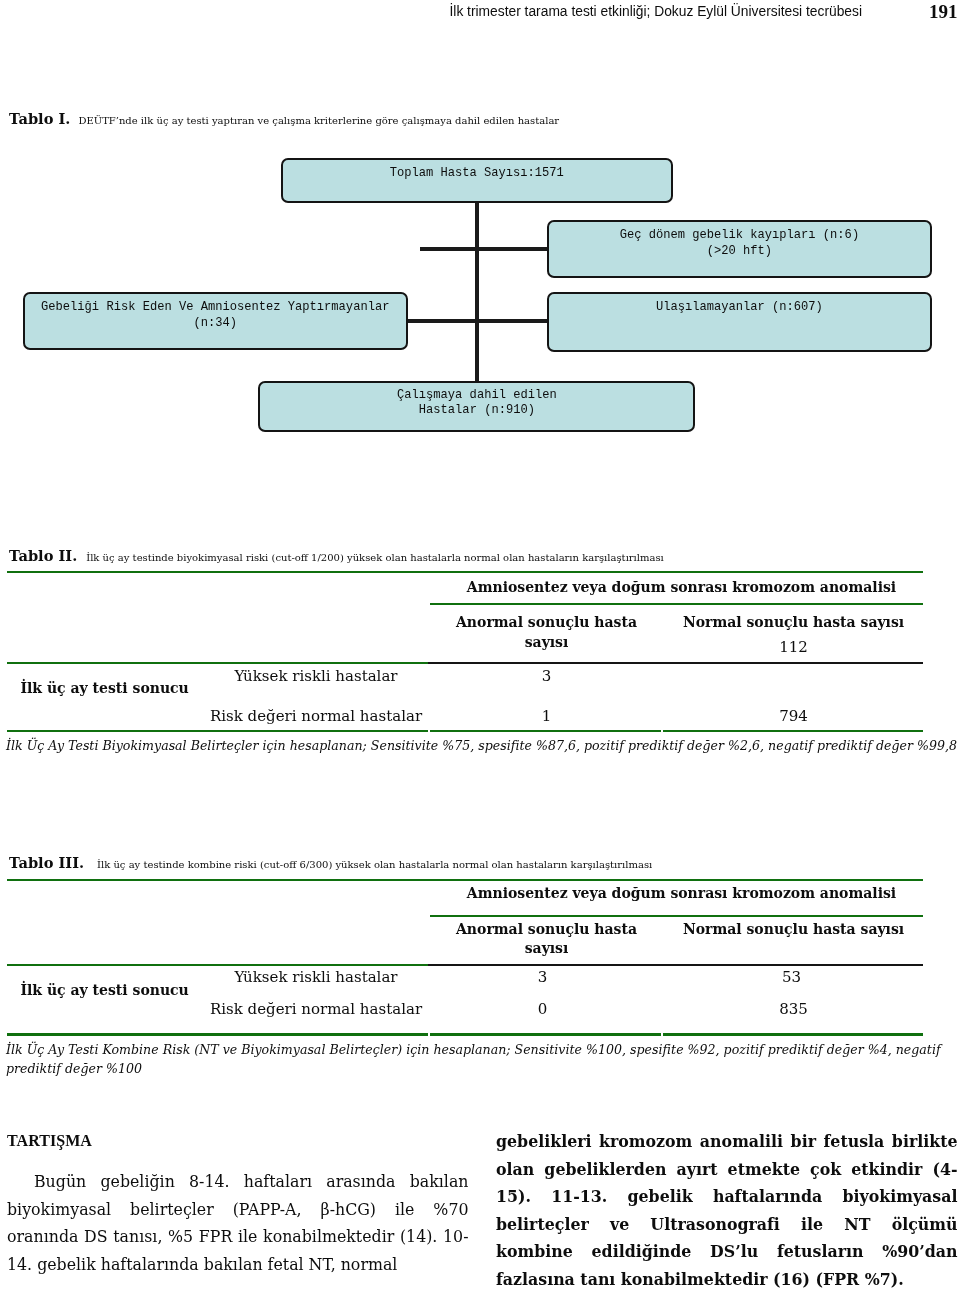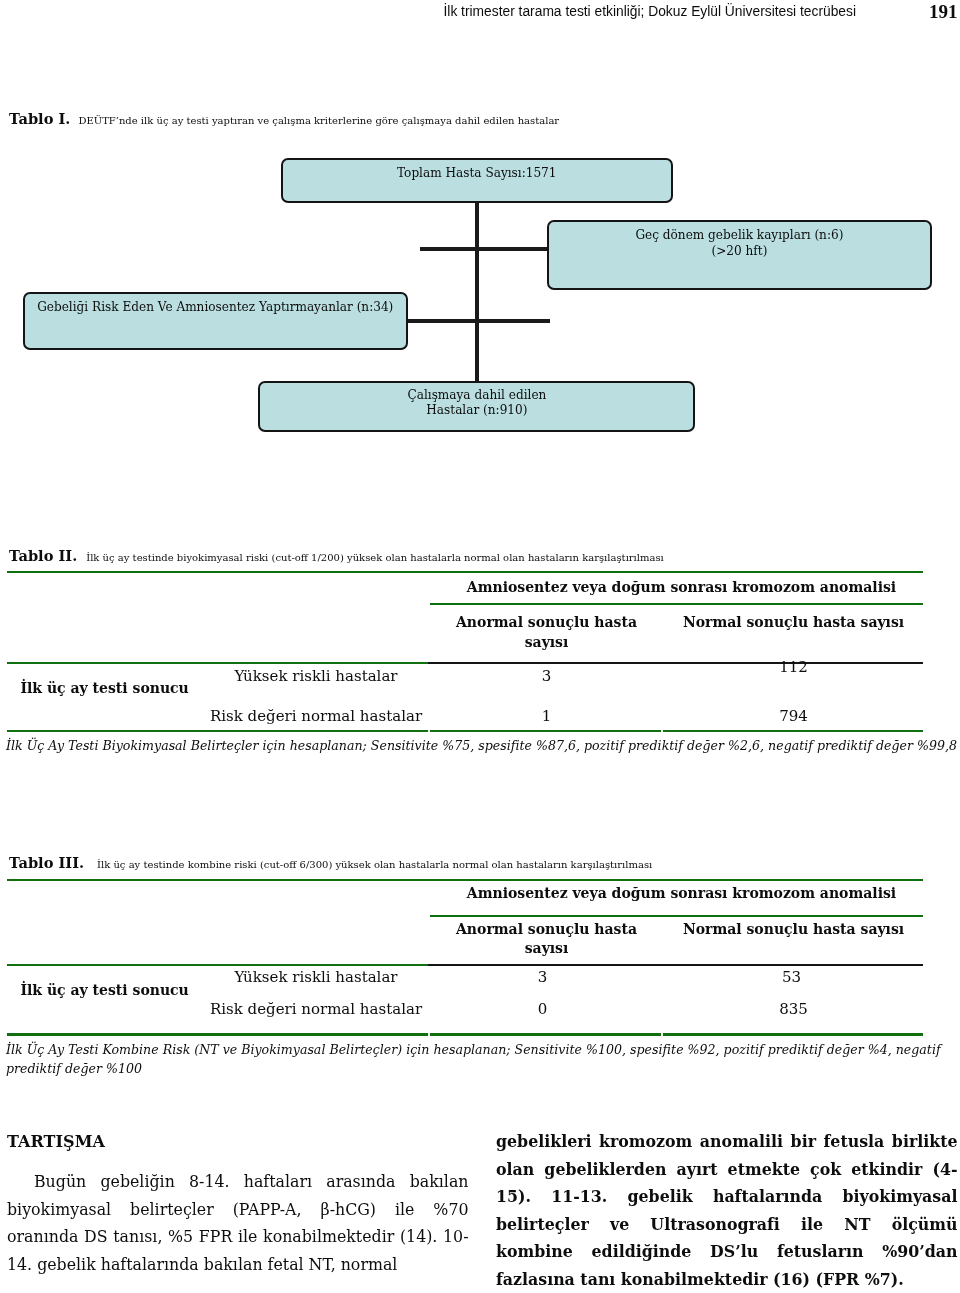--- a/index.html
+++ b/index.html
@@ -7,21 +7,21 @@
   body{
     width:960px;height:1293px;position:relative;overflow:hidden;
     background:#ffffff;
     font-family:"DejaVu Serif", serif;
     color:#0d0d0d;
   }
   .abs{position:absolute;}
 
   
   #running-head{
-    left:10px; top:4px; width:846px; text-align:right;
+    left:16px; top:4px; width:846px; text-align:right;
     font-family:"Liberation Sans", sans-serif;
     font-size:13.8px; letter-spacing:0px; white-space:nowrap;
   }
   #page-number{
     left:929px; top:1px; font-weight:bold; font-size:19px;
     font-family:"Liberation Serif", serif;
   }
 
   
   .tbl-label{ font-weight:bold; font-size:14.6px; }
@@ -33,33 +33,34 @@
     position:absolute;
     background:#bbdfe1;
     border:2.4px solid #141414;
     border-radius:7px;
     box-sizing:border-box;
     display:flex; flex-direction:column;
     align-items:center; justify-content:flex-start;
     text-align:center;
     font-size:12.1px; line-height:15.7px;
     z-index:2;
+    font-family:Liberation Mono, monospace;
   }
   .fline{ position:absolute; background:#1a1a1a; z-index:1; }
 
   
   .rule{ position:absolute; height:2.4px; }
   .rule.green{ background:#10700f; }
   .rule.black{ background:#151515; height:1.6px; }
   .cellc{ position:absolute; text-align:center; }
   .bold{ font-weight:bold; }
   .foot{ position:absolute; font-style:italic; font-size:12.6px; line-height:1.58; }
 
   
-  .disc-h{ position:absolute; font-weight:bold; font-size:16px; letter-spacing:0.05px; }
+  .disc-h{ position:absolute; font-weight:bold; font-size:16px; letter-spacing:0.05px;font-family:Liberation Serif, serif; }
   .disc-p{ position:absolute; text-align:justify; font-size:15.8px; line-height:27.5px;
            text-justify:inter-word; }
 </style>
 </head>
 <body>
 
 <div>
 
   <div class="abs" id="running-head">İlk trimester tarama testi etkinliği; Dokuz Eylül Üniversitesi tecrübesi</div>
   <div class="abs" id="page-number">191</div>
@@ -69,29 +70,32 @@
   <div class="abs" id="flow">
     <div class="fline" style="left:474.9px;top:42.5px;width:4.6px;height:238px;"></div>
     <div class="fline" style="left:420px;top:97.2px;width:130px;height:4.2px;"></div>
     <div class="fline" style="left:402px;top:168.6px;width:148px;height:4.2px;"></div>
 
     <div class="fbox" style="left:281px;top:7.8px;width:391.5px;height:45px;padding-top:6.4px;">
       <div>Toplam Hasta Sayısı:1571</div>
     </div>
 
 
-    <div class="fbox" style="left:546.8px;top:69.8px;width:385.2px;height:70px;padding-top:6.5px;">
+    <div class="fbox" style="left:546.8px;top:69.8px;width:385.2px;height:58px;padding-top:6.5px;">
       <div>Geç dönem gebelik kayıpları (n:6)</div>
       <div>(&gt;20 hft)</div>
     </div>
 
     <div class="fbox" style="left:23px;top:141.8px;width:384.5px;height:58px;padding-top:6.2px;">
       <div>Gebeliği Risk Eden Ve Amniosentez Yaptırmayanlar (n:34)</div>
     </div>
 
+    <div class="fbox" style="left:546.8px;top:141.8px;width:385.2px;height:60.3px;padding-top:6.2px;">
+      <div>Ulaşılamayanlar (n:607)</div>
+    </div>
 
     <div class="fbox" style="left:258.4px;top:230.5px;width:437px;height:51.5px;padding-top:5.2px;">
       <div>Çalışmaya dahil edilen</div>
       <div>Hastalar (n:910)</div>
     </div>
   </div>
 
   <div class="abs" style="left:0;top:0;width:960px;height:0;">
     <div class="abs" style="left:9px;top:546px;white-space:nowrap;"><span class="tbl-label">Tablo  II.</span><span style="display:inline-block;width:9px"></span><span class="tbl-caption">İlk üç ay testinde biyokimyasal riski (cut-off 1/200) yüksek olan hastalarla normal olan hastaların karşılaştırılması</span></div>
     <div class="rule green" style="left:7.0px;top:571.0px;width:916.0px;"></div>
@@ -100,21 +104,21 @@
     <div class="rule black" style="left:428.0px;top:662.2px;width:495.0px;"></div>
     <div class="rule green" style="left:7.0px;top:729.5px;width:421.0px;"></div>
     <div class="rule green" style="left:430.0px;top:729.5px;width:231.0px;"></div>
     <div class="rule green" style="left:663.0px;top:729.5px;width:260.0px;"></div>
     <div class="cellc bold" style="left:435.0px;top:578.5px;width:493.0px;font-size:14px;">Amniosentez veya doğum sonrası kromozom anomalisi</div>
     <div class="cellc bold" style="left:454.5px;top:613.0px;width:184px;font-size:14px;line-height:1.42;">Anormal sonuçlu hasta sayısı</div>
     <div class="cellc bold" style="left:663.5px;top:613.0px;width:260px;font-size:14px;line-height:1.42;">Normal sonuçlu hasta sayısı</div>
     <div class="abs bold" style="left:20.5px;top:680.0px;font-size:14px;">İlk üç ay testi sonucu</div>
     <div class="cellc" style="left:196.0px;top:666.5px;width:240px;font-size:15px;">Yüksek riskli hastalar</div>
     <div class="cellc" style="left:454.5px;top:666.5px;width:184px;font-size:15px;">3</div>
-    <div class="cellc" style="left:663.5px;top:658px;width:260px;font-size:15px;">112</div>
+    <div class="cellc" style="left:663.5px;top:638px;width:260px;font-size:15px;">112</div>
     <div class="cellc" style="left:196.0px;top:707.0px;width:240px;font-size:15px;">Risk değeri normal hastalar</div>
     <div class="cellc" style="left:454.5px;top:707.0px;width:184px;font-size:15px;">1</div>
     <div class="cellc" style="left:663.5px;top:707.0px;width:260px;font-size:15px;">794</div>
     <div class="foot" style="left:6px;top:736.0px;width:960px;white-space:nowrap;">İlk Üç Ay Testi Biyokimyasal Belirteçler için hesaplanan; Sensitivite %75, spesifite %87,6, pozitif prediktif değer %2,6, negatif prediktif değer %99,8</div>
   </div>
 
   <div class="abs" style="left:0;top:0;width:960px;height:0;">
     <div class="abs" style="left:9px;top:853px;white-space:nowrap;"><span class="tbl-label">Tablo III.</span><span style="display:inline-block;width:13px"></span><span class="tbl-caption">İlk üç ay testinde kombine riski (cut-off 6/300) yüksek olan hastalarla normal olan hastaların karşılaştırılması</span></div>
     <div class="rule green" style="left:7.0px;top:879.0px;width:916.0px;"></div>
     <div class="rule green" style="left:430.0px;top:914.5px;width:493.0px;"></div>

